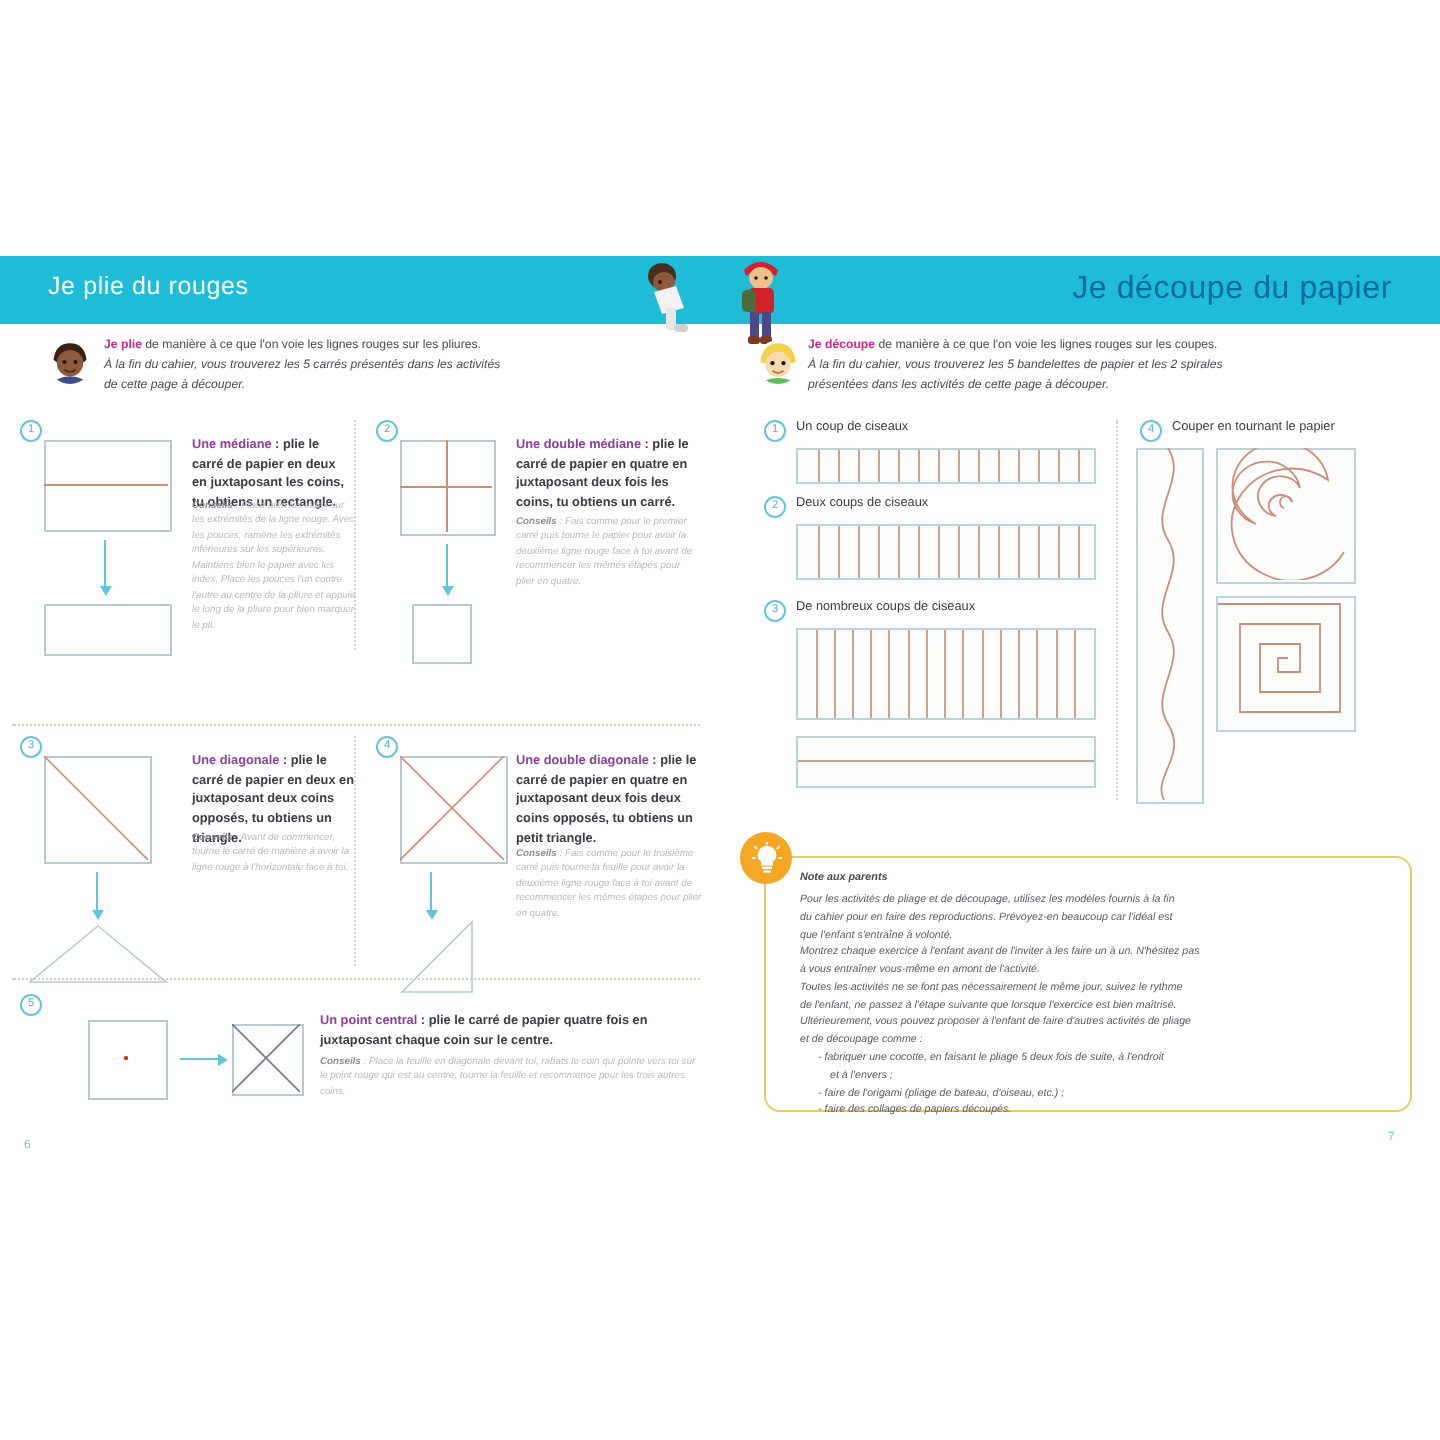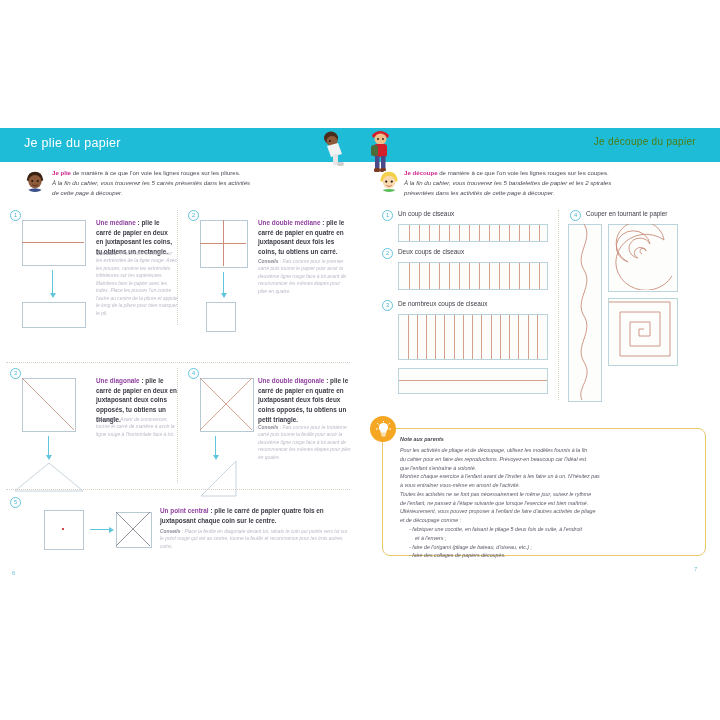--- a/index.html
+++ b/index.html
@@ -5,21 +5,21 @@
   html,body{margin:0;padding:0;background:#ffffff;}
   body{width:720px;height:720px;overflow:hidden;
        font-family:"Liberation Sans","DejaVu Sans",sans-serif;}
 
   .spread{position:absolute;left:0;top:0;width:720px;height:720px;background:#fff;}
 
   
   .hdr-band{position:absolute;left:0;top:128px;width:720px;height:34px;background:#1fbcd8;}
   .hdr-left{position:absolute;left:24px;top:136px;font-size:12.5px;color:#ffffff;
             letter-spacing:.3px;font-weight:400;}
-  .hdr-right{position:absolute;right:24px;top:136px;font-size:10px;color:#4d7c0f;
+  .hdr-right{position:absolute;right:24px;top:136px;font-size:16px;color:#0369a1;
              letter-spacing:.3px;font-weight:400;}
 
   .page{position:absolute;top:162px;height:440px;}
   .page-left{left:0;width:360px;}
   .page-right{left:360px;width:360px;}
 
   
   .intro{position:absolute;font-size:6.1px;line-height:1.62;color:#4a4a55;
          font-style:italic;}
   .intro .lead{font-style:normal;font-weight:bold;color:#d0268f;}
@@ -66,21 +66,21 @@
   .note-b .ind2{padding-left:15px;}
 
   .pgno{position:absolute;font-size:6px;color:#6fc3d8;}
 </style>
 </head>
 <body>
 
 <div class="spread">
 
   <div class="hdr-band"></div>
-  <div class="hdr-left">Je plie du papier</div>
+  <div class="hdr-left">Je plie du rouges</div>
   <div class="hdr-right">Je découpe du papier</div>
 
   <svg style="position:absolute;left:318px;top:130px;" width="30" height="38">
     <ellipse cx="13" cy="8" rx="7" ry="6.5" fill="#4a2c1c"></ellipse>
     <ellipse cx="14" cy="11" rx="5.5" ry="5" fill="#8d5a3b"></ellipse>
     <circle cx="12" cy="11" r="1" fill="#2b1a10"></circle>
     <path d="M9 16 L20 13 L24 24 L13 27 Z" fill="#f2f2f2"></path>
     <rect x="15" y="24" width="5" height="11" rx="2" fill="#e6e6e6"></rect>
     <rect x="19" y="32" width="7" height="4" rx="2" fill="#cfcfcf"></rect>
   </svg>

